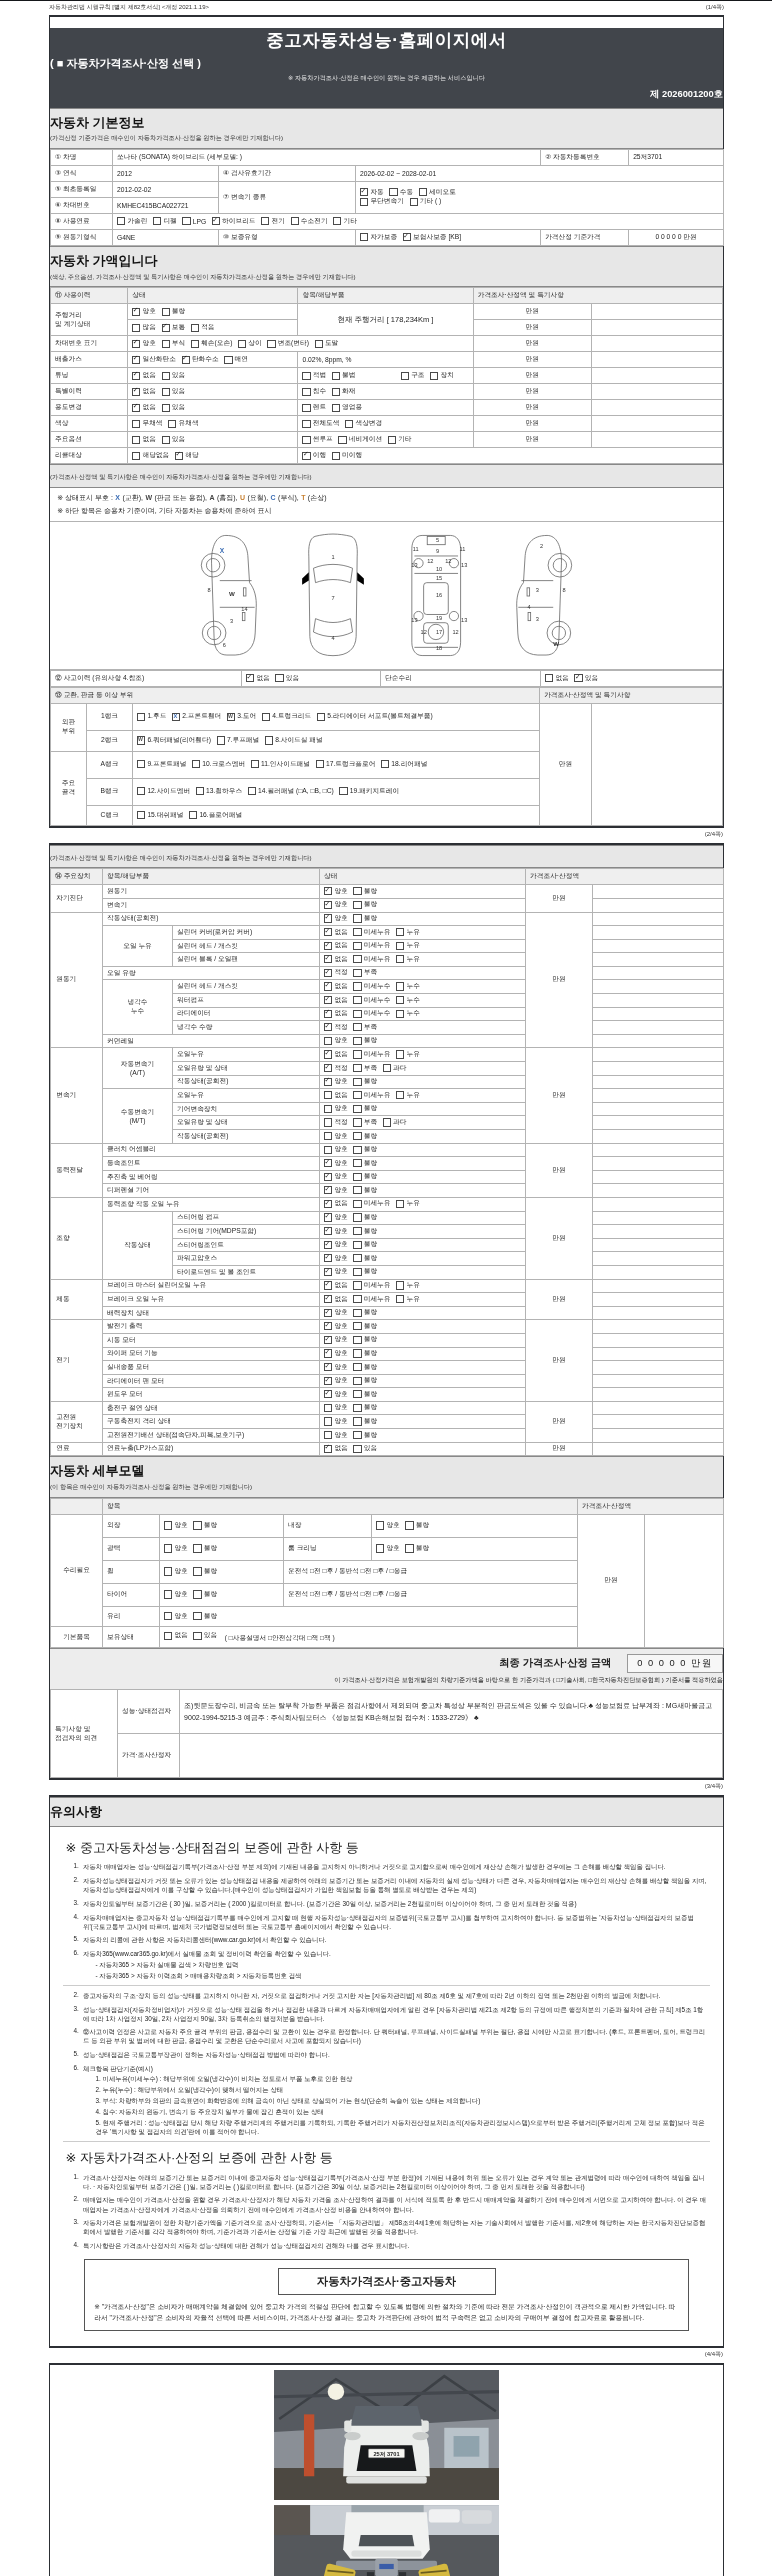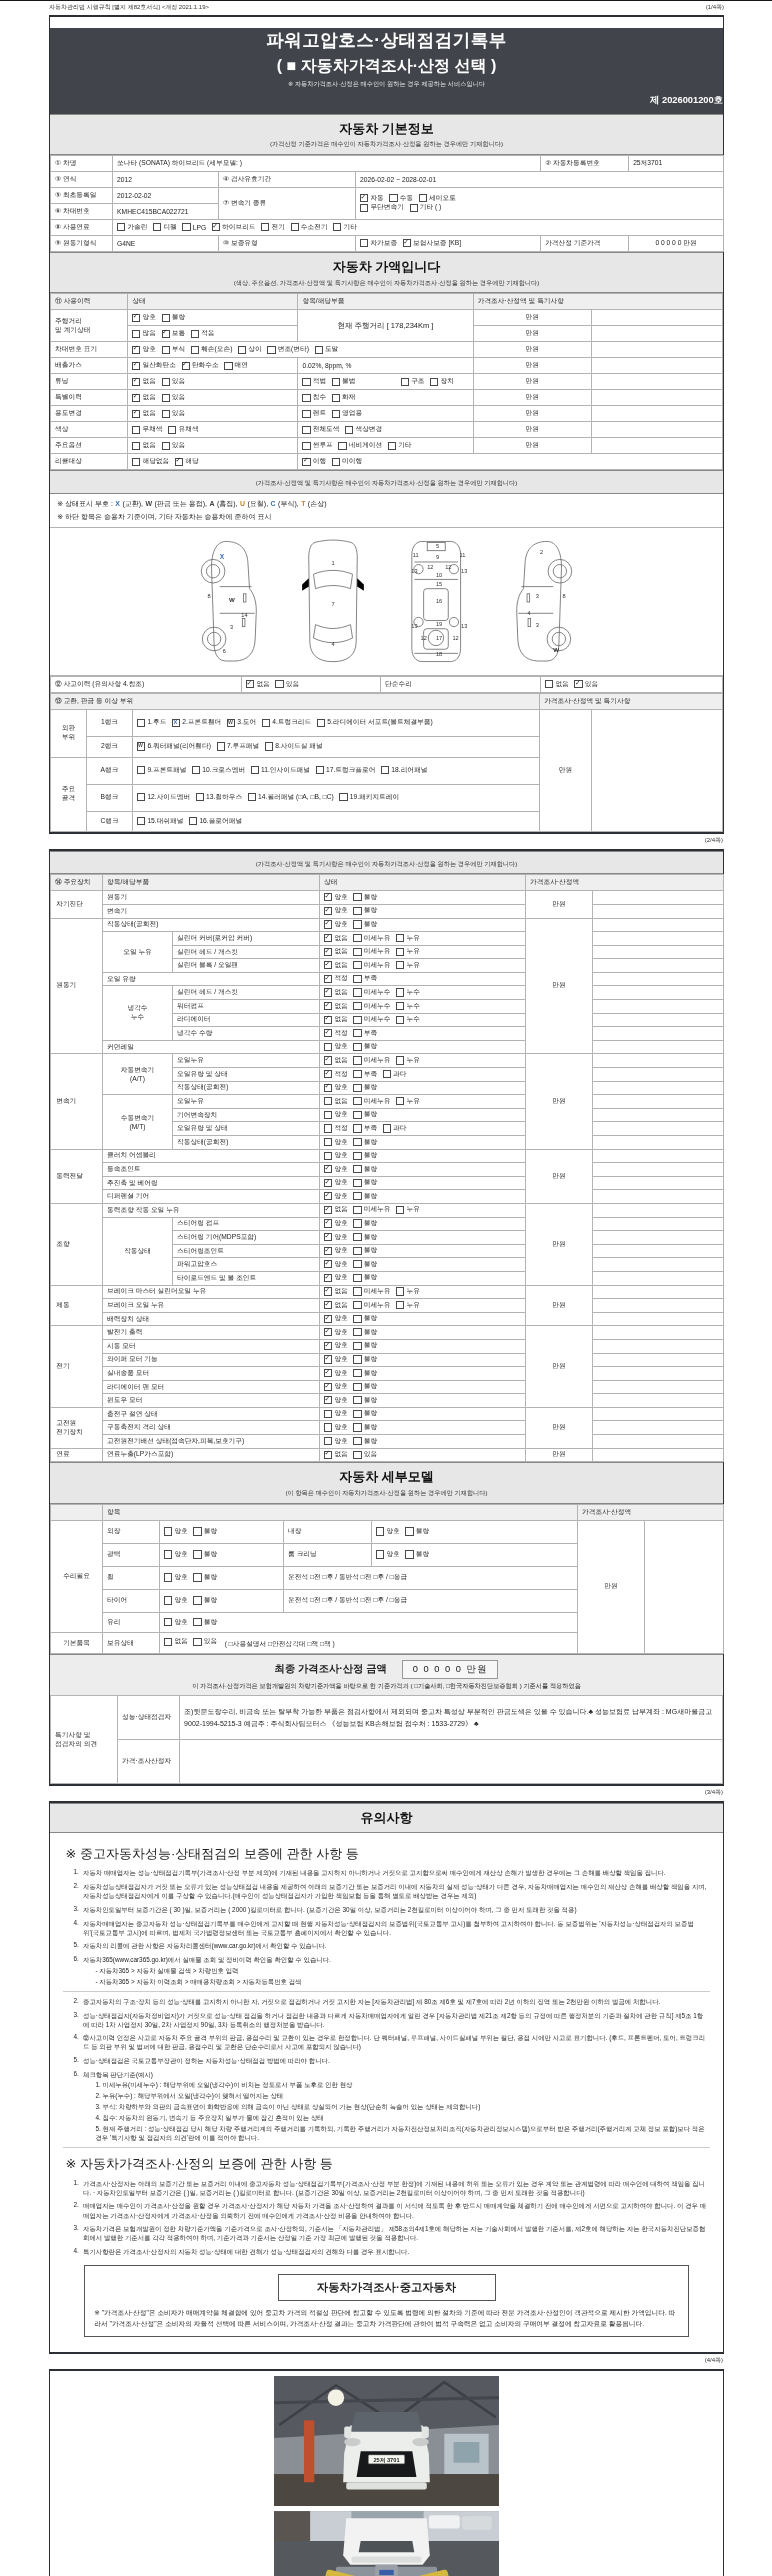--- a/index.html
+++ b/index.html
@@ -8,26 +8,26 @@
   .topline{height:1px;background:#15171a;width:100%;}
   .lawline{width:675px;margin:2.1px auto 3.1px auto;display:flex;justify-content:space-between;
            font-size:6px;color:#333;}
   .doc{width:675px;margin:0 auto;}
   .page{border:1.5px solid #2c2f34;border-top-width:2.1px;border-bottom-width:2.6px;background:#fff;}
   .pageno{text-align:right;font-size:6px;color:#333;margin:1.5px 1px 4.1px 0;}
   
   .dhead{background:#41454b;color:#fff;padding:0 0 5.2px 0;}
   .whitebar{height:3.6px;background:#fff;}
   .dhead .t1{text-align:center;font-size:17.5px;font-weight:bold;letter-spacing:0.5px;margin-top:7.2px;}
-  .dhead .t2{text-align:center;font-size:16px;font-weight:bold;margin-top:4.1px;}
+  .dhead .t2{font-size:11px;font-weight:bold;margin-top:4.1px;}
   .dhead .t3{text-align:center;font-size:6.2px;margin-top:3.1px;color:#e8e8e8;}
   .dhead .docno{font-size:9.3px;font-weight:bold;margin:5.2px 0 1px 7.2px;text-align:right;}
   
   .shead{background:#e7e7e7;border-top:0.5px solid #888;border-bottom:0.5px solid #888;
-         text-align:center;padding:5.2px 0 4.6px 0;}
+         padding:5.2px 0 4.6px 0;}
   .shead .st{font-size:13px;font-weight:bold;color:#111;}
   .shead .ss{font-size:6.2px;color:#333;margin-top:2.6px;}
   
   table{border-collapse:collapse;width:100%;table-layout:fixed;}
   td,th{border:0.5px solid #b3b3b3;font-size:6.7px;padding:1.5px 4.1px;text-align:left;
         vertical-align:middle;font-weight:normal;overflow:hidden;}
   .hrow td{background:#efefef;font-size:6.7px;color:#222;padding:3.1px 4.1px;}
   .lab{background:#fff;}
   .ctr{text-align:center;}
   .pre{white-space:pre-line;}
@@ -77,21 +77,21 @@
 <div class="lawline">
   <span>자동차관리법 시행규칙 [별지 제82호서식] &lt;개정 2021.1.19&gt;</span>
   <span>(1/4쪽)</span>
 </div>
 
 <div class="doc">
 
   <div class="page">
     <div class="whitebar"></div>
     <div class="dhead">
-      <div class="t1">파워고압호스·상태점검기록부</div>
+      <div class="t1">중고자동차성능·홈페이지에서</div>
       <div class="t2">( ■ 자동차가격조사·산정 선택 )</div>
       <div class="t3">※ 자동차가격조사·산정은 매수인이 원하는 경우 제공하는 서비스입니다</div>
       <div class="docno">제 2026001200호</div>
     </div>
 
     <div class="shead">
       <div class="st">자동차 기본정보</div>
       <div class="ss">(가격산정 기준가격은 매수인이 자동차가격조사·산정을 원하는 경우에만 기재합니다)</div>
     </div>
 
@@ -1282,21 +1282,21 @@
                 </span><span class="opt">
                   <span class="cb"></span>
                   <span class="ol">있음</span>
                 </span></span>
           <span>( □사용설명서 □안전삼각대 □잭 □잭 )</span>
         </td>
       </tr>
     </tbody>
       </table>
 
-    <div style="background:#ededed;border-top:0.5px solid #888;padding:4.6px 0 4.1px 0;text-align:center;">
+    <div style="background:#ededed;border-top:0.5px solid #888;padding:4.6px 0 4.1px 0;text-align:right;">
       <span style="font-size:10.3px;font-weight:bold;">최종 가격조사·산정 금액</span>
       <span style="display:inline-block;border:0.5px solid #999;background:#f7f7f7;font-size:9.3px;padding:2.1px 9.3px;margin-left:13.4px;letter-spacing:1.5px;">0 0 0 0 0 만원</span>
       <div style="font-size:6.2px;margin-top:3.6px;">이 가격조사·산정가격은 보험개발원의 차량기준가액을 바탕으로 한 기준가격과 ( □기술사회, □한국자동차진단보증협회 ) 기준서를 적용하였음</div>
     </div>
 
     <table>
       <colgroup>
           <col style="width:67px">
           <col style="width:62px">
           <col style="width:543px">

